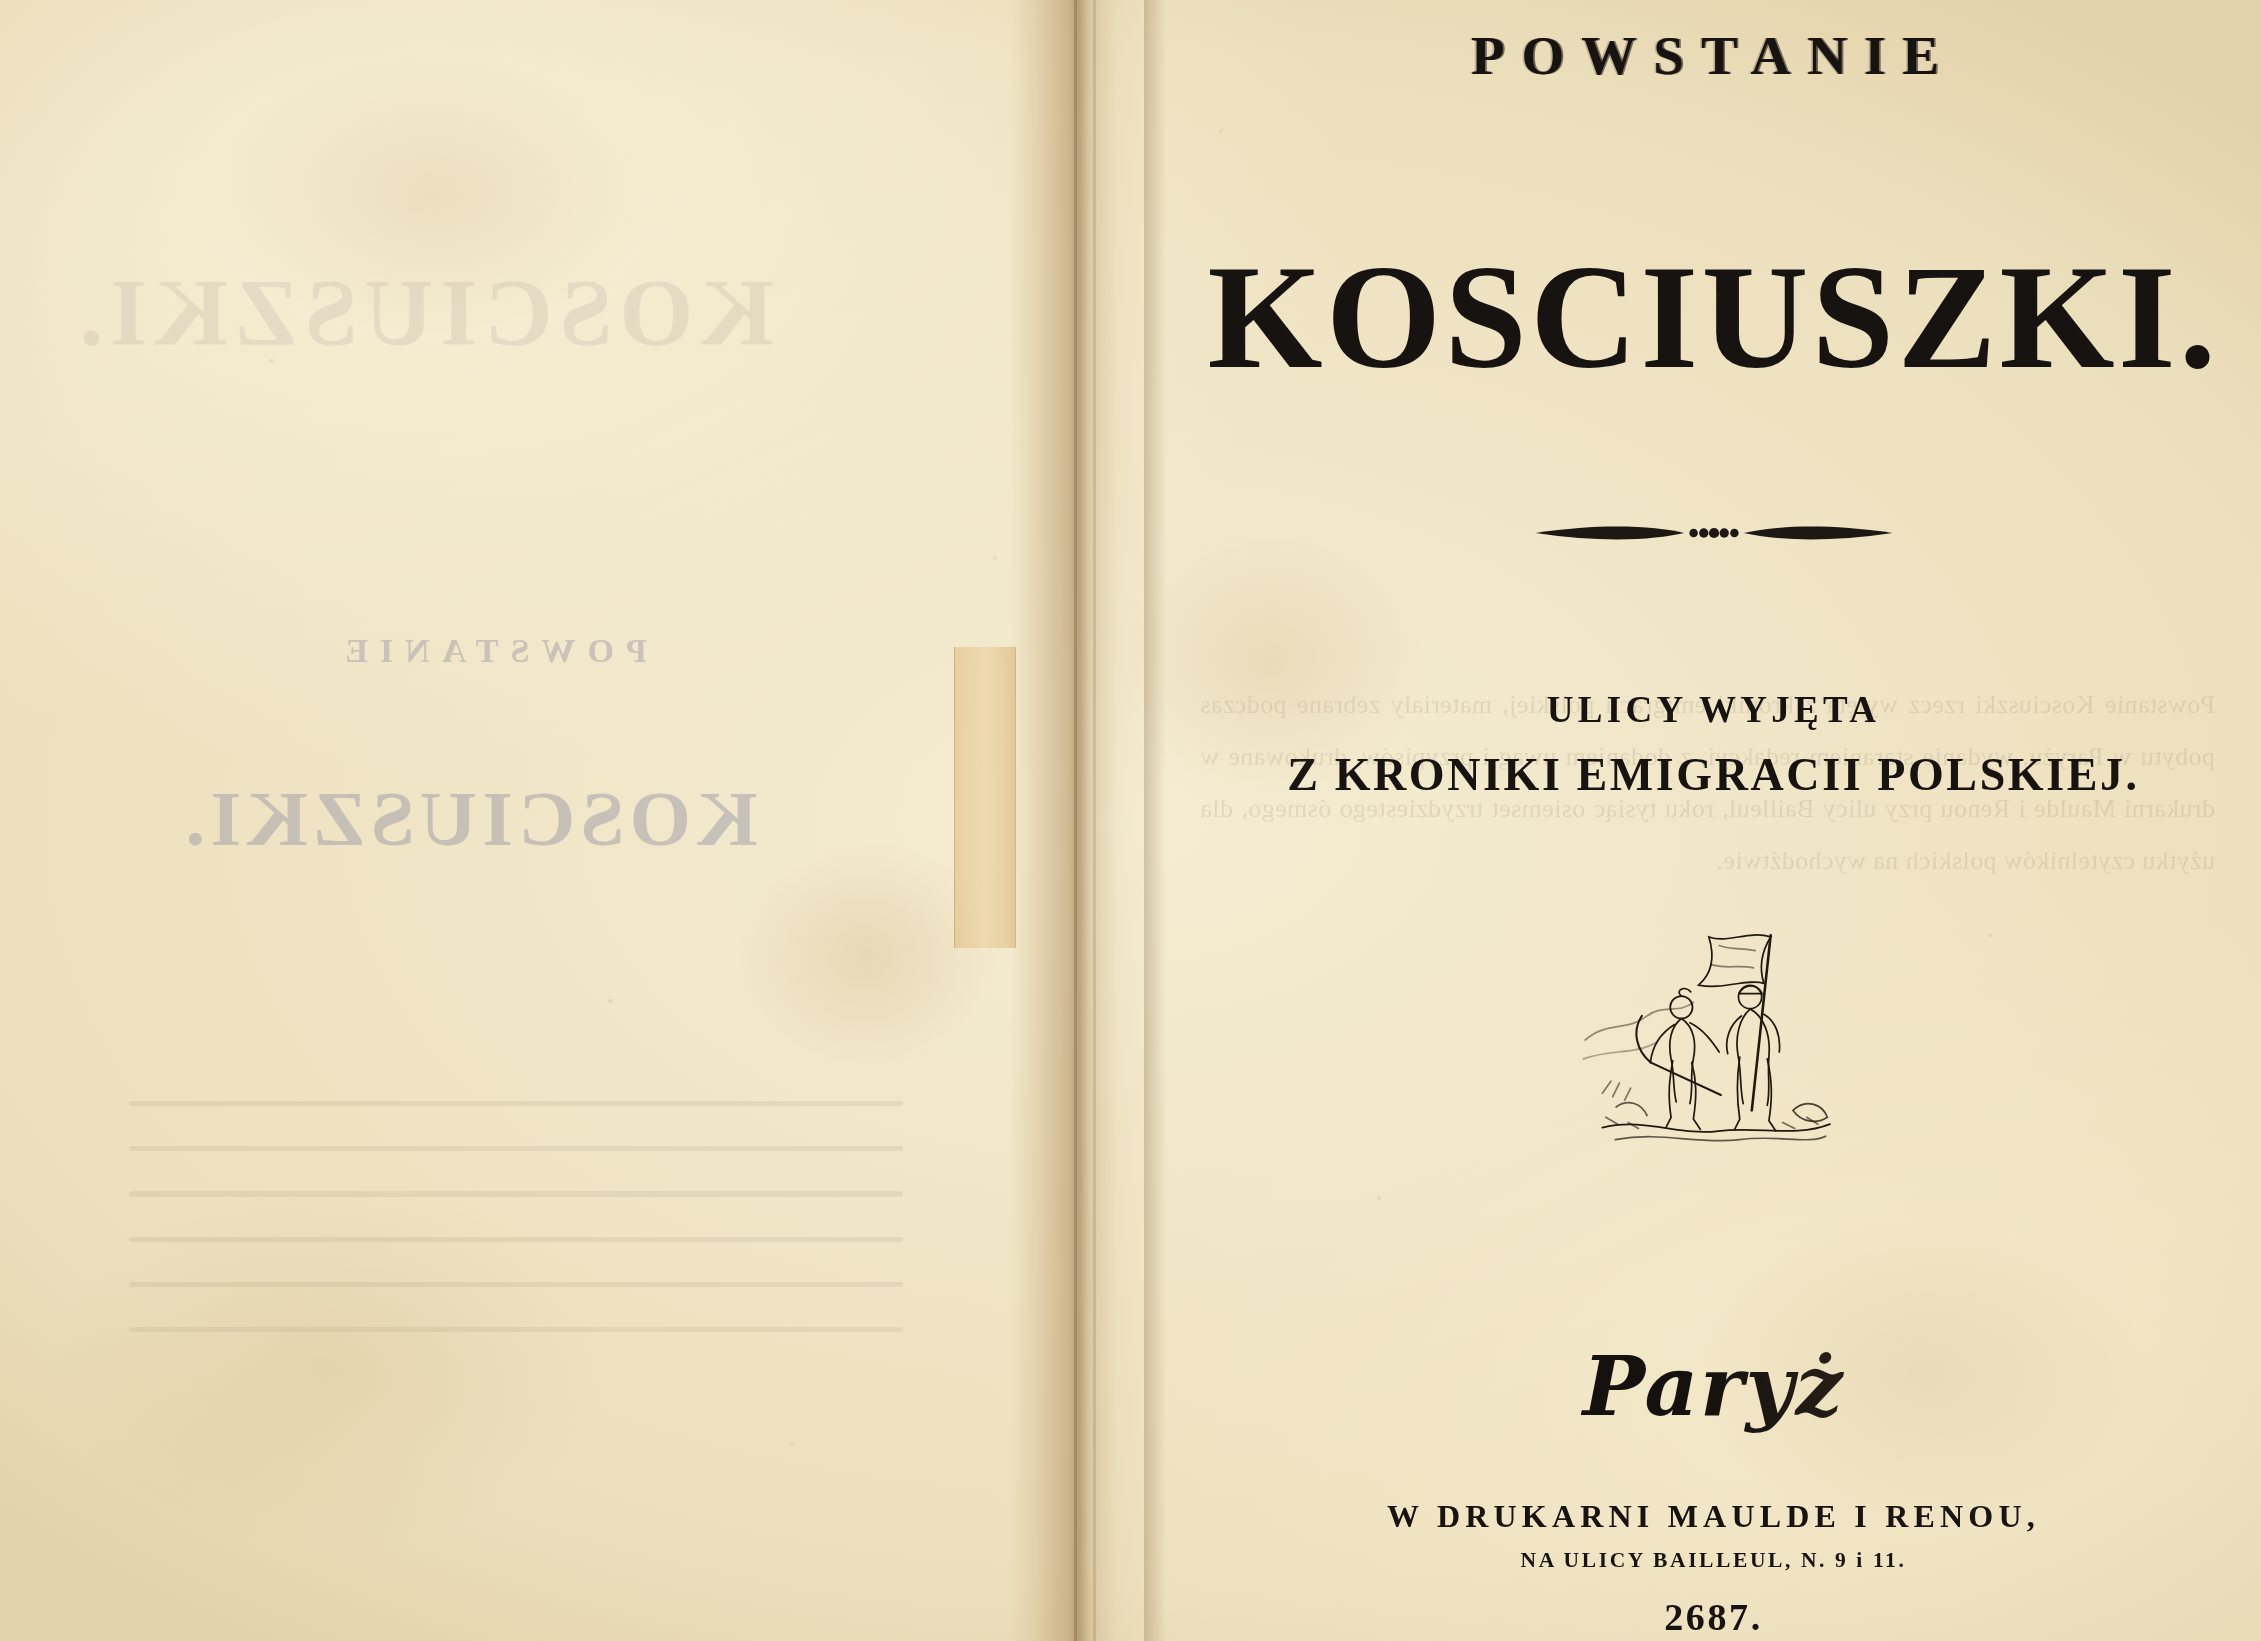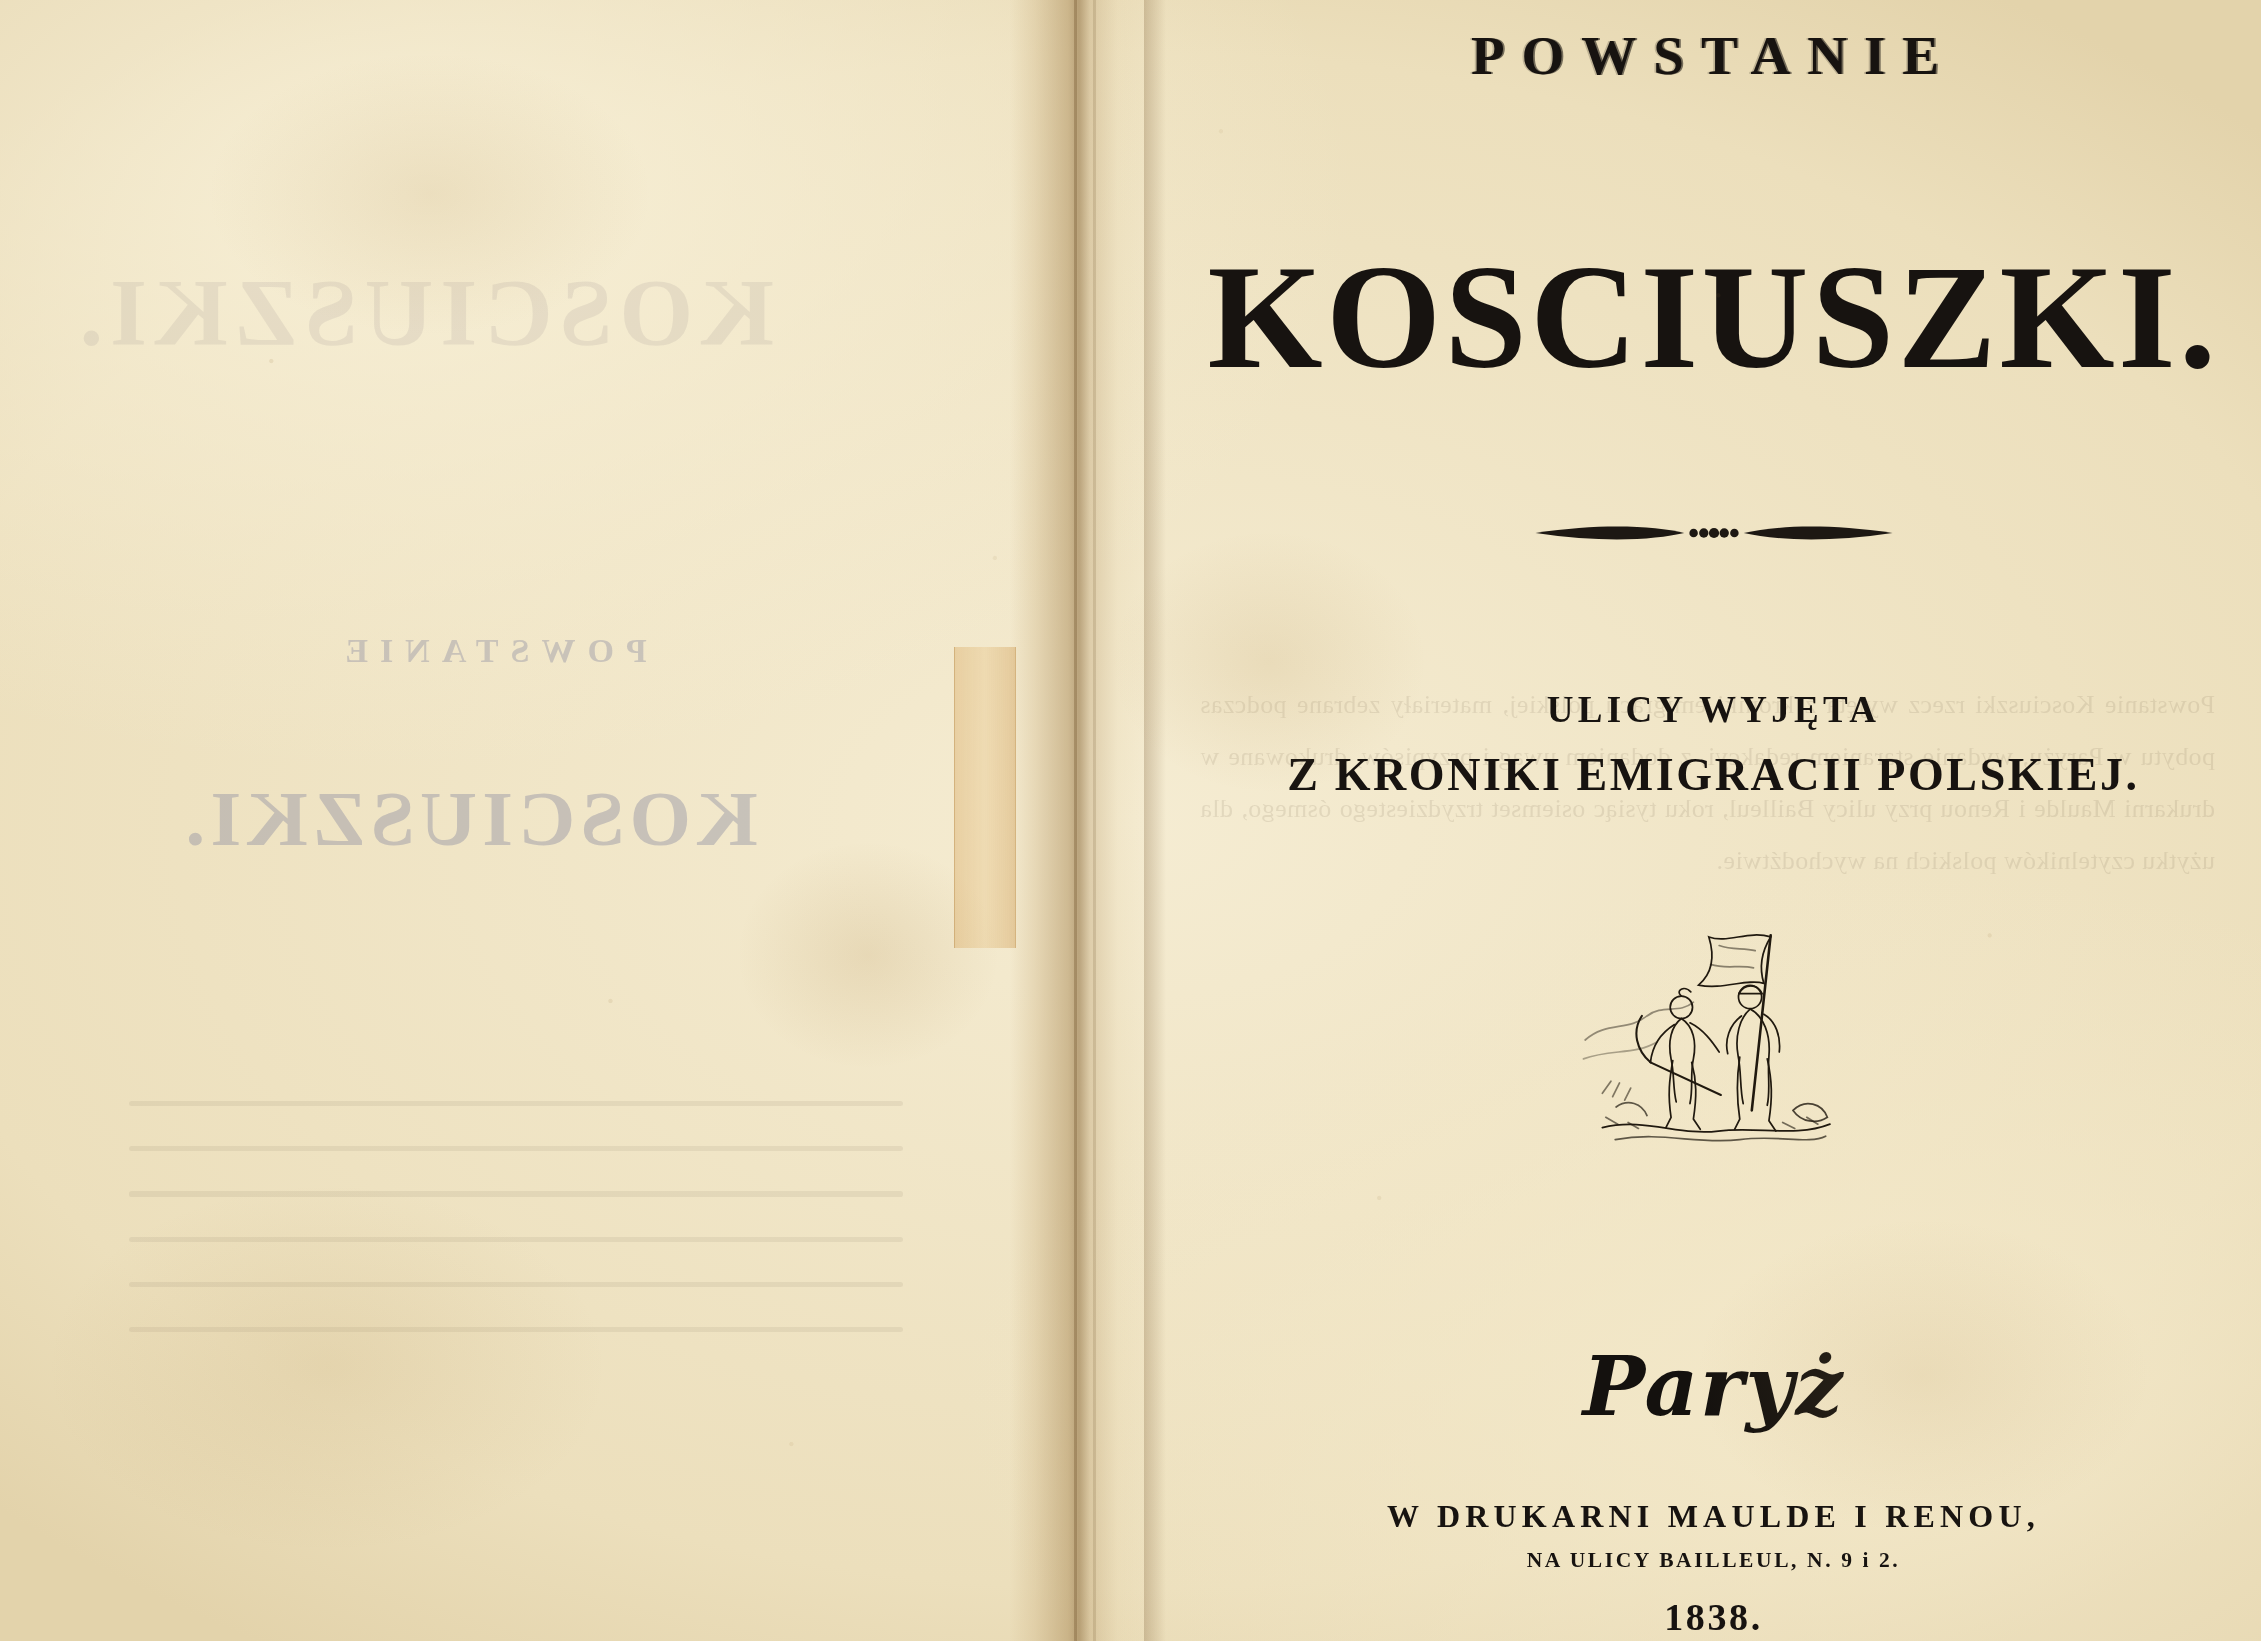--- a/index.html
+++ b/index.html
@@ -365,22 +365,22 @@
 
           <path d="M262 232 C 276 218, 296 224, 302 240 C 290 248, 272 246, 262 232 Z" opacity=".8"></path>
           <path d="M56 228 C 70 218, 86 224, 92 238" opacity=".7"></path>
           <path d="M40 212 l10 -14 M52 216 l8 -16 M66 220 l7 -14" opacity=".55"></path>
         </g>
       </svg>
     </div>
 
     <div class="t-paryz">Paryż</div>
     <div class="t-printer">W DRUKARNI MAULDE I RENOU,</div>
-    <div class="t-address">NA ULICY BAILLEUL, N. 9 i 2.</div>
-    <div class="t-year">1838.</div>
+    <div class="t-address">NA ULICY BAILLEUL, N. 9 i 11.</div>
+    <div class="t-year">2687.</div>
 
     <div class="stain" style="left:533px;top:1221px;width:447px;height:310px;background:radial-gradient(ellipse at center, rgba(188,154,98,.16), rgba(188,154,98,0) 72%);"></div>
     <div class="stain" style="left:-52px;top:533px;width:310px;height:258px;background:radial-gradient(ellipse at center, rgba(190,158,100,.18), rgba(190,158,100,0) 72%);"></div>
   </div>
 
   <div class="grain"></div>
 </div>
 
 
 </body></html>

